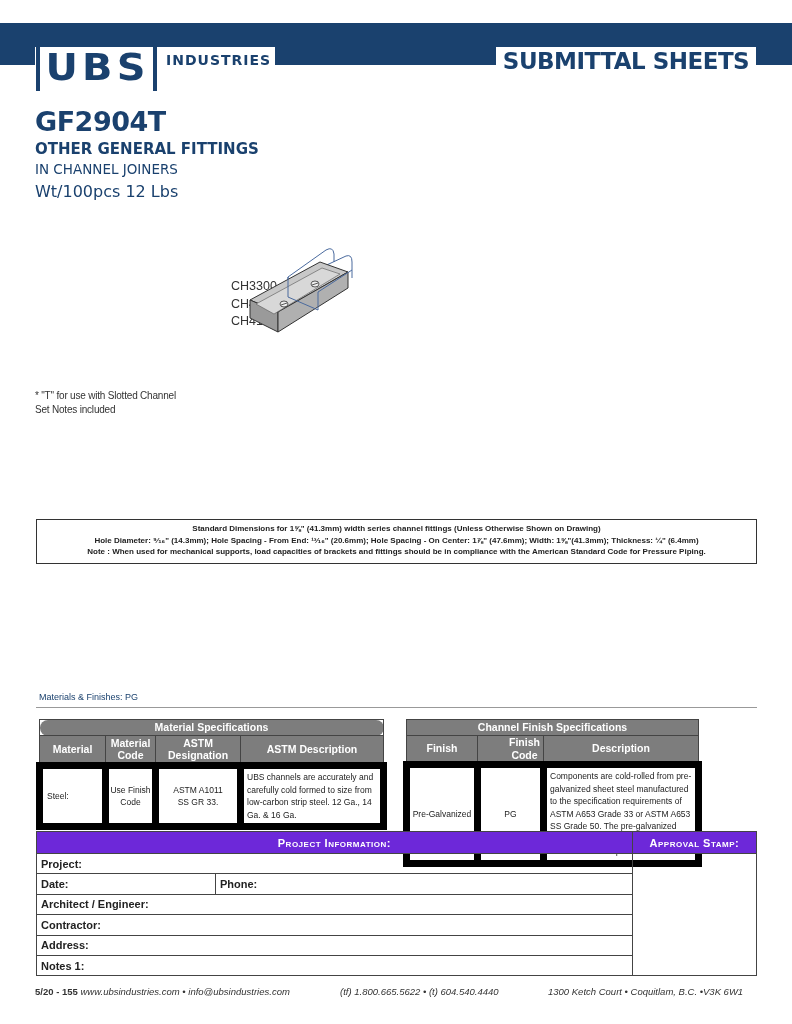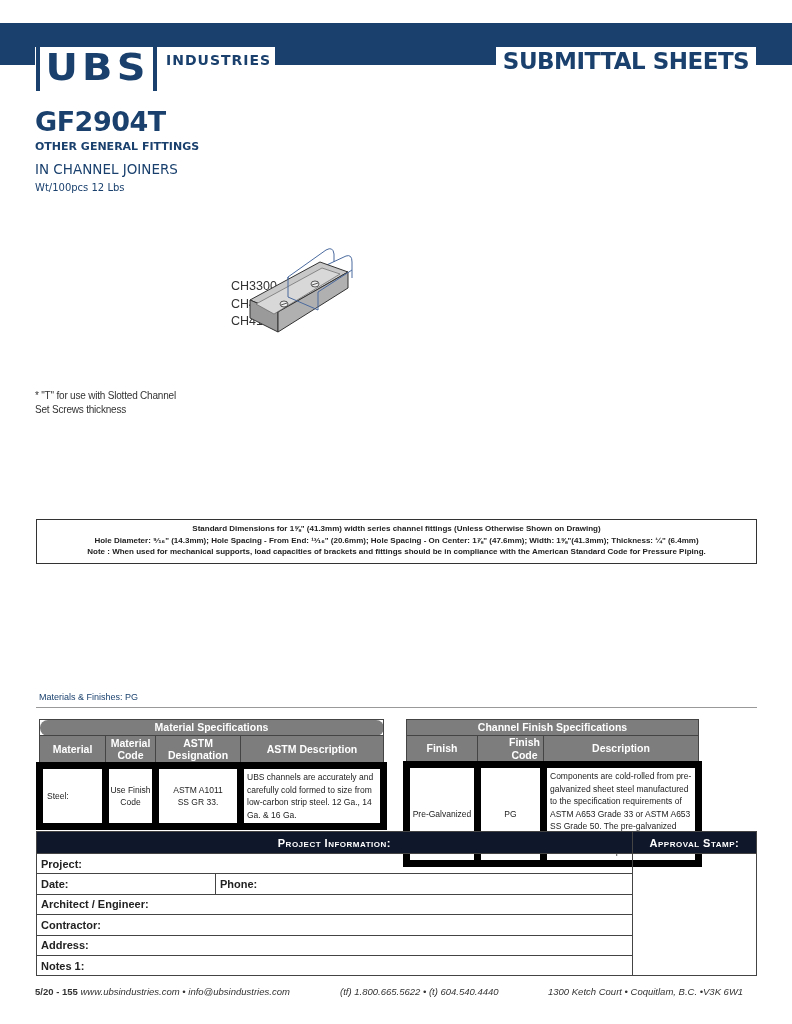--- a/index.html
+++ b/index.html
@@ -33,29 +33,29 @@
       font-family: "DejaVu Sans", sans-serif; font-weight: bold; font-size: 23px;
       color: #1a416e; letter-spacing: -0.5px;
     }
 
     .product-code {
       position: absolute; left: 35px; top: 106px;
       font-family: "DejaVu Sans", sans-serif; font-weight: bold; font-size: 27px; color: #1a416e; letter-spacing: -0.5px;
     }
     .product-category {
       position: absolute; left: 35px; top: 140px;
-      font-family: "DejaVu Sans", sans-serif; font-weight: bold; font-size: 11px; color: #1a416e;
+      font-family: "DejaVu Sans", sans-serif; font-weight: bold; font-size: 15px; color: #1a416e;
     }
     .product-subcategory {
       position: absolute; left: 35px; top: 161px;
       font-family: "DejaVu Sans", sans-serif; font-size: 13.5px; color: #1a416e;
     }
     .product-weight {
       position: absolute; left: 35px; top: 182px;
-      font-family: "DejaVu Sans", sans-serif; font-size: 10px; color: #1a416e;
+      font-family: "DejaVu Sans", sans-serif; font-size: 16px; color: #1a416e;
     }
 
     .compat-label {
       position: absolute; left: 231px; top: 242px; font-size: 12.5px; color: #333; line-height: 17.5px; margin-top: 36px;
     }
     .product-image { position: absolute; left: 248px; top: 242px; }
 
     .notes { position: absolute; left: 35px; top: 389px; font-size: 10px; color: #333; line-height: 14px; letter-spacing: -0.2px; }
 
     .std-box {
@@ -67,21 +67,21 @@
     .mat-finish-label { position: absolute; left: 39px; top: 692px; font-size: 9px; color: #1a416e; }
     .divider { position: absolute; left: 36px; top: 707px; width: 721px; height: 1px; background: #999; }
 
     table { border-collapse: collapse; position: absolute; }
     .spec th { background: #7d7d7d; color: #fff; font-weight: bold; border: 1px solid #444; font-size: 10.5px; line-height: 12.5px; }
     .spec td { border: 7px solid #000000; font-size: 8.5px; color: #222; vertical-align: middle; line-height: 12.5px; }
     .mat-table { left: 36px; top: 719px; width: 351px; }
     .fin-table { left: 403px; top: 719px; width: 299px; }
 
     .project-table { left: 36px; top: 831px; width: 721px; }
-    .project-table th { background: #0f172a; color: #fff; border: 1px solid #444; height: 22px; font-size: 11px; font-weight: bold; font-variant: small-caps; letter-spacing: 0.5px; }
+    .project-table th { background: #6d28d9; color: #fff; border: 1px solid #444; height: 22px; font-size: 11px; font-weight: bold; font-variant: small-caps; letter-spacing: 0.5px; }
     .project-table td { border: 1px solid #444; height: 20.4px; font-size: 11px; font-weight: bold; padding-left: 4px; color: #222; }
     .project-table td.stamp { border: 1px solid #444; }
 
     .footer { position: absolute; top: 986px; font-size: 9.5px; color: #333; font-style: italic; }
     .footer .page { font-style: normal; font-weight: bold; }
   </style>
 </head>
 <body>
 
 <div class="header-band"></div>
@@ -121,21 +121,21 @@
   <line x1="33" y1="63" x2="39" y2="61" stroke="#333" stroke-width="0.8"></line>
   <ellipse cx="67" cy="42" rx="4" ry="3" fill="#eee" stroke="#333" stroke-width="0.8"></ellipse>
   <line x1="64" y1="43" x2="70" y2="41" stroke="#333" stroke-width="0.8"></line>
 
   <path d="M40 35 L40 55 L70 68 L70 50" fill="none" stroke="#4a6a9e" stroke-width="1"></path>
   <path d="M70 50 L104 28 L104 36" fill="none" stroke="#4a6a9e" stroke-width="1"></path>
 </svg>
 
 <div class="notes">
   <div>* "T" for use with Slotted Channel</div>
-  <div>Set Screws thickness</div>
+  <div>Set Notes included</div>
 </div>
 
 <div class="std-box">
   <div>Standard Dimensions for 1⅝" (41.3mm) width series channel fittings (Unless Otherwise Shown on Drawing)</div>
   <div>Hole Diameter:  ⁹⁄₁₆" (14.3mm); Hole Spacing - From End: ¹³⁄₁₆" (20.6mm); Hole Spacing - On Center: 1⅞" (47.6mm); Width: 1⅝"(41.3mm); Thickness: ¼" (6.4mm)</div>
   <div>Note : When used for mechanical supports, load capacities of brackets and fittings should be in compliance with the American Standard Code for Pressure Piping.</div>
 </div>
 
 <div class="mat-finish-label">Materials &amp; Finishes: PG</div>
 <div class="divider"></div>

